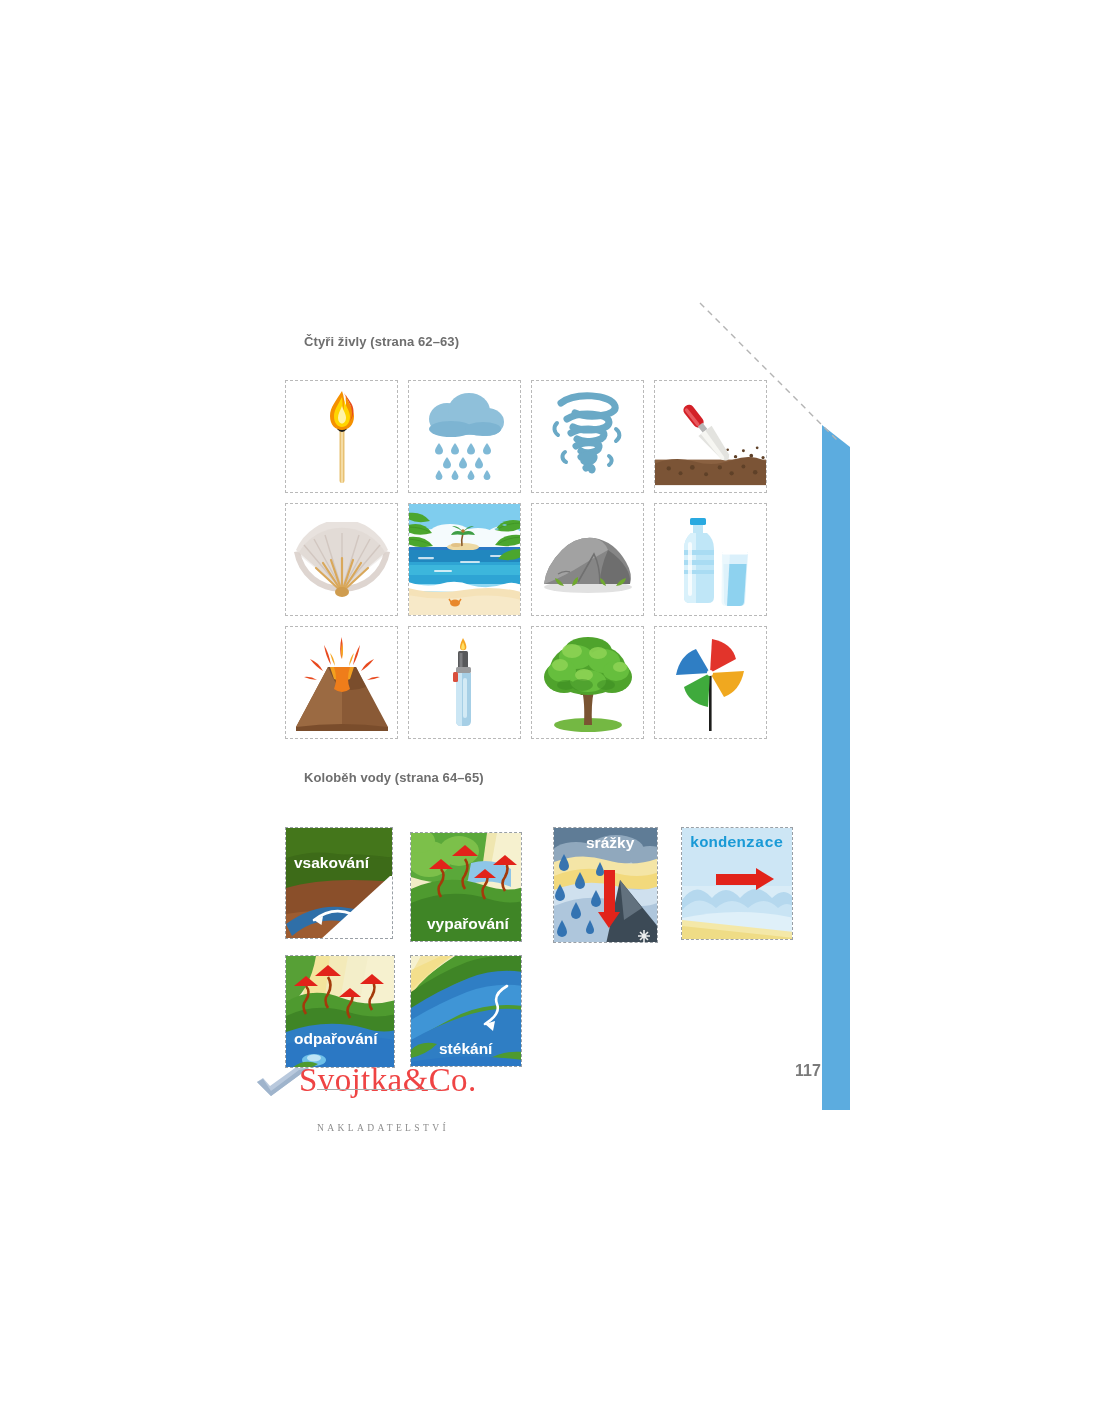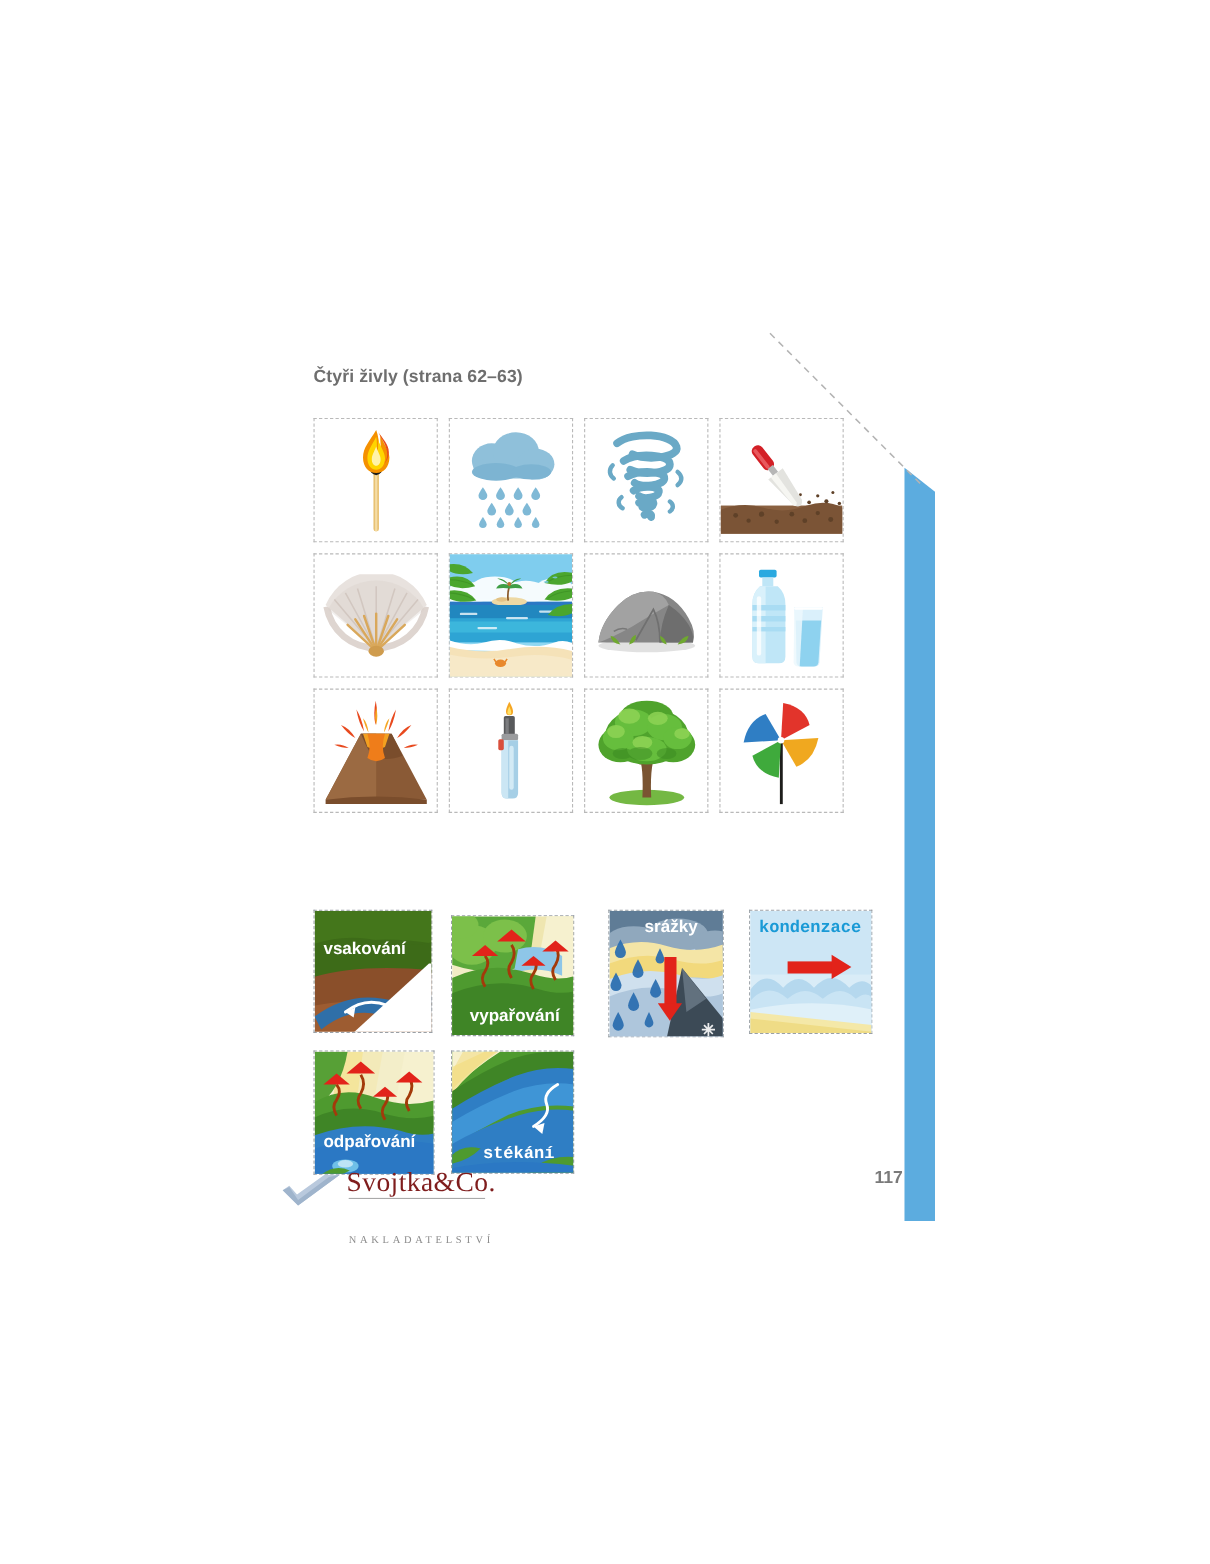--- a/index.html
+++ b/index.html
@@ -19,22 +19,22 @@
     clip-path:polygon(0 0,100% 22px,100% 100%,0 100%);
   }
 
   
   .cutcorner{position:absolute;left:690px;top:295px;width:190px;height:150px;}
   .cutline{position:absolute;left:0;top:0;width:190px;height:150px;}
 
   
   .heading{
     position:absolute;
-    font-size:16px;font-weight:bold;color:#6e6e6e;
-    letter-spacing:.1px;white-space:nowrap;
+    font-size:13px;font-weight:bold;color:#6e6e6e;
+    letter-spacing:.1px;white-space:nowrap;margin-left:19px;
   }
   #h-elements{left:285px;top:334px;}
   #h-watercycle{left:285px;top:770px;}
 
   
   .grid{position:absolute;left:285px;top:380px;}
   .grow{display:flex;}
   .card{
     width:113px;height:113px;margin:0 10px 10px 0;
     border:1.6px dashed #b9b9b9;
@@ -60,23 +60,23 @@
   #wc-vsakovani{left:285px;top:827px;width:108px;height:112px;}
   #wc-vyparovani{left:410px;top:832px;width:112px;height:110px;}
   #wc-srazky{left:553px;top:827px;width:105px;height:116px;}
   #wc-kondenzace{left:681px;top:827px;width:112px;height:113px;}
   #wc-odparovani{left:285px;top:955px;width:110px;height:113px;}
   #wc-stekani{left:410px;top:955px;width:112px;height:112px;}
 
   
   .logo{position:absolute;left:255px;top:1060px;width:190px;height:52px;}
   .logo-name{
-    position:absolute;left:60px;top:2px;
+    position:absolute;left:44px;top:2px;
     font-family:"Liberation Serif",serif;
-    font-size:25px;color:#7f1d1d;letter-spacing:.4px;white-space:nowrap;
+    font-size:33px;color:#ef4444;letter-spacing:.4px;white-space:nowrap;
   }
   .logo-sub{
     position:absolute;left:62px;top:31px;
     font-family:"Liberation Serif",serif;
     font-size:9.5px;color:#8d8d8d;letter-spacing:3.4px;white-space:nowrap;margin-top:32px;
   }
   .logo-rule{position:absolute;left:62px;top:29px;width:124px;height:1px;background:#a9a9a9;}
 
   
   .pagenum{
@@ -409,20 +409,21 @@
             <path d="M0 0 L-34 2 Q-30 -18 -14 -24 Z" fill="#2f7ec4"></path>
             <path d="M0 0 L26 -14 Q34 -2 34 -2 Z" fill="#e2342b" opacity=".0"></path>
             <path d="M0 0 L2 -34 Q-14 -30 -14 -24 Z" fill="#2f7ec4" opacity=".0"></path>
             <circle cx="0" cy="0" r="3" fill="#ffffff"></circle>
           </g>
         </svg>
       </div>
     </div>
   </div>
 
+  <div class="heading" id="h-watercycle">Koloběh vody (strana 64–65)</div>
 
   <div class="wc">
 
     <div class="wcard" id="wc-vsakovani">
       <svg width="108" height="112" viewBox="0 0 108 112" style="position:absolute;left:0;top:0;">
         <rect width="108" height="112" fill="#ffffff"></rect>
         <path d="M0 0 L108 0 L108 56 Q54 48 0 66 Z" fill="#3d6b18"></path>
         <path d="M0 0 L108 0 L108 30 Q50 20 0 36 Z" fill="#44761b"></path>
         <path d="M0 30 Q30 20 62 28 Q90 34 108 28 L108 58 Q54 50 0 66Z" fill="#3d6b18"></path>
         <path d="M0 60 Q40 48 108 54 L108 86 Q50 80 0 92Z" fill="#8a4f2a"></path>
@@ -562,21 +563,21 @@
         <path d="M0 64 Q26 48 56 36 Q84 26 112 30 L112 50 Q78 46 50 58 Q22 72 0 86Z" fill="#3f95d6"></path>
         <path d="M0 84 Q28 68 60 58 Q88 50 112 54 L112 112 L0 112Z" fill="#2f7ec4"></path>
         <path d="M0 94 Q10 84 26 88 Q16 98 0 102Z" fill="#4e9a2f"></path>
         <path d="M76 104 Q92 94 112 96 L112 112 L68 112Z" fill="#4e9a2f"></path>
         <path d="M0 106 Q50 96 112 104 L112 112 L0 112Z" fill="#2b78c4"></path>
         <g stroke="#ffffff" stroke-width="2.6" fill="none" stroke-linecap="round">
           <path d="M96 30 q-14 8 -10 18 q4 10 -12 20"></path>
         </g>
         <path d="M74 68 l10 -3 l-2 10 Z" fill="#ffffff"></path>
       </svg>
-      <div class="wlabel wl-white" style="left:28px;top:84px;font-family:Liberation Mono, monospace;">stékání</div>
+      <div class="wlabel wl-white" style="left:28px;top:84px;">stékání</div>
     </div>
   </div>
 
   <div class="logo">
     <svg width="56" height="34" viewBox="0 0 56 34" style="position:absolute;left:0;top:6px;">
       <path d="M2 16 L16 30 L54 2 L40 2 L15 20 L8 12 Z" fill="#b9c9dd"></path>
       <path d="M2 16 L16 30 L54 2 L44 4 L16 25 L8 13 Z" fill="#9fb4cc"></path>
     </svg>
     <div class="logo-name">Svojtka&amp;Co.</div>
     <div class="logo-rule"></div>

